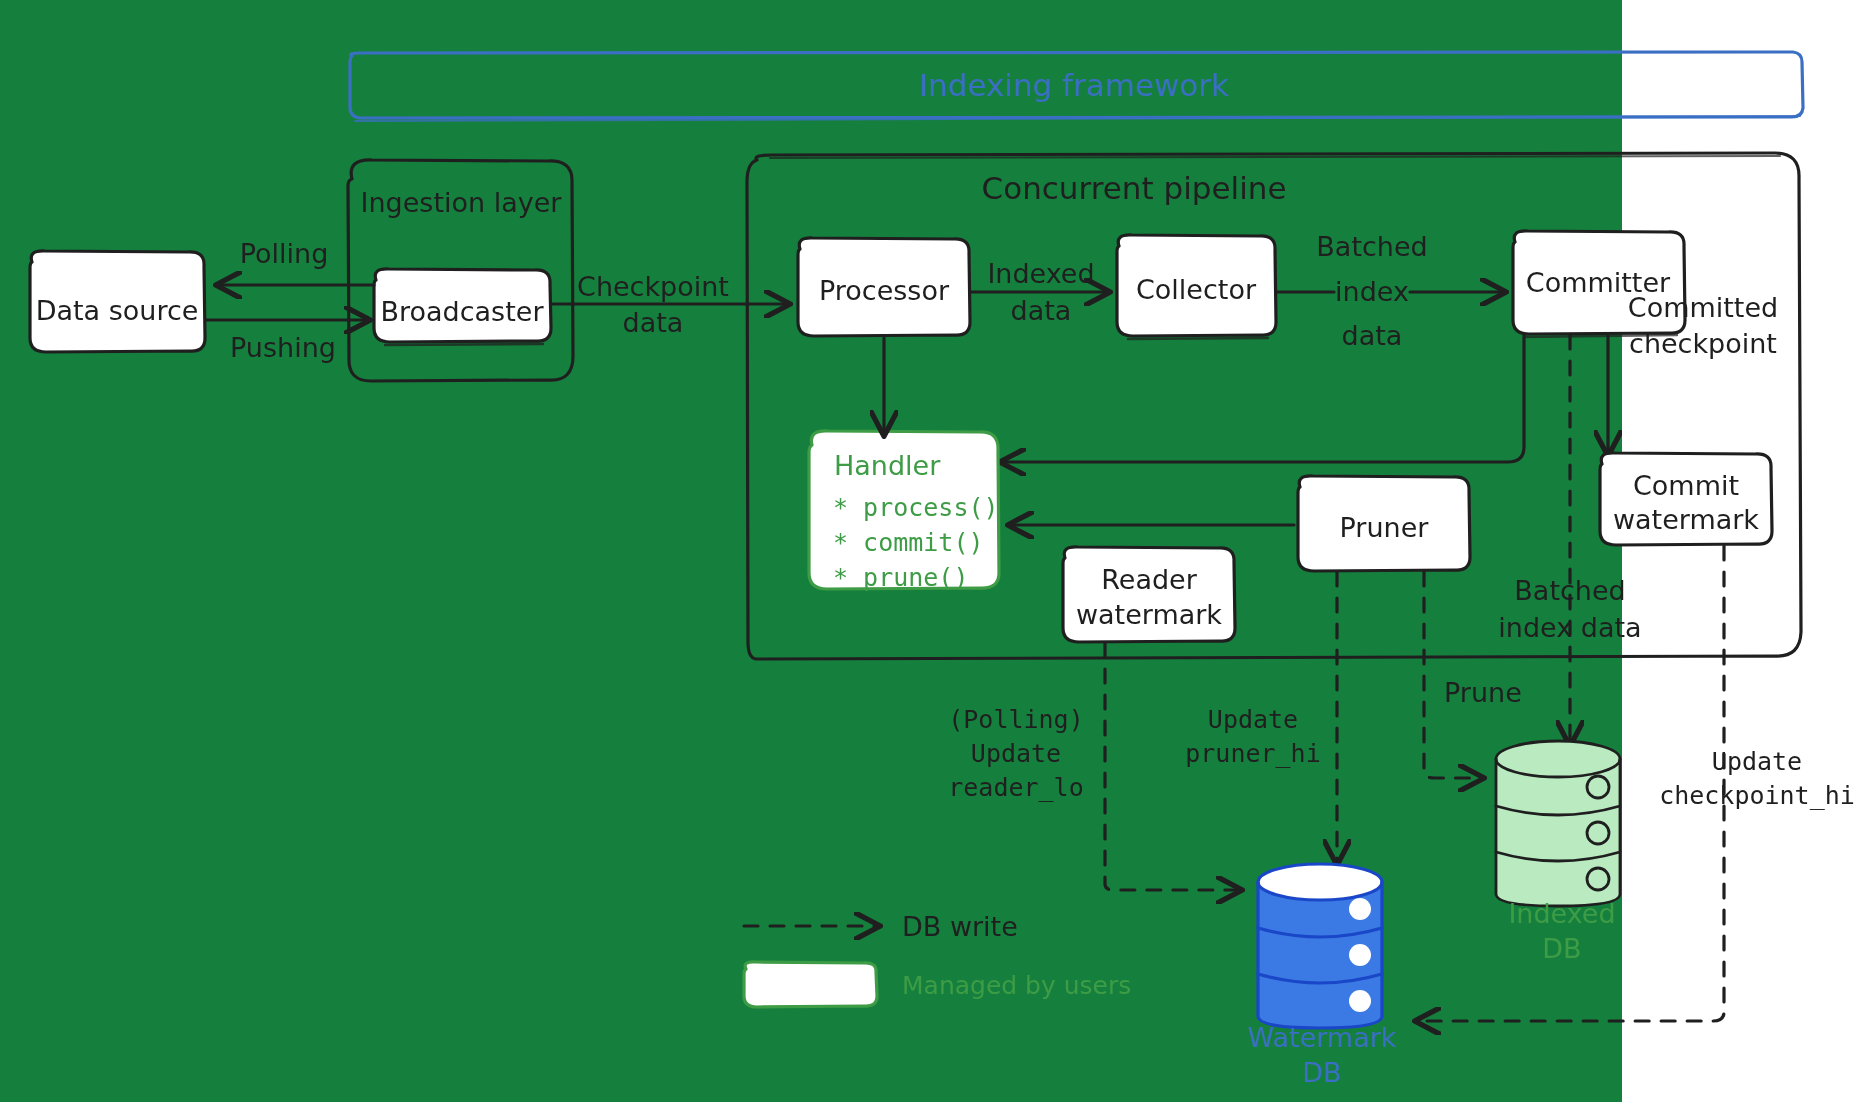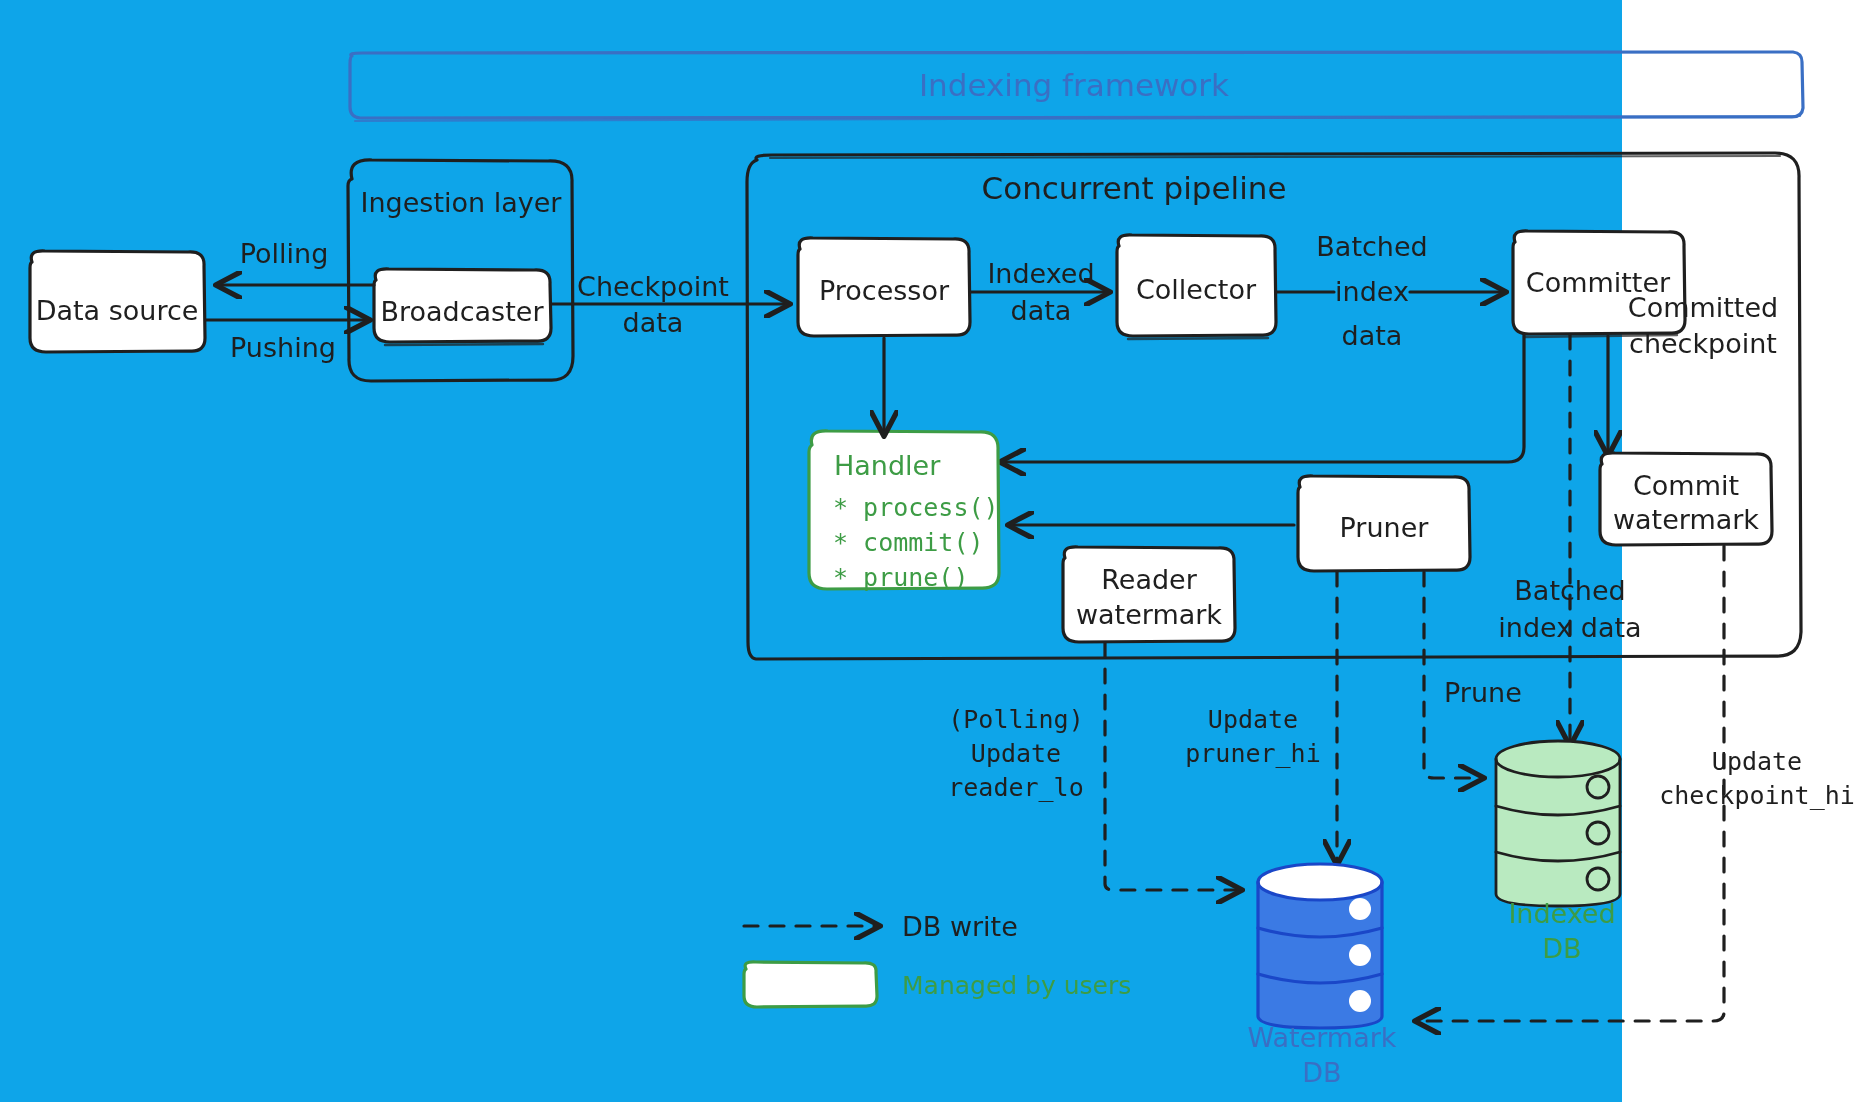--- a/index.html
+++ b/index.html
@@ -2,21 +2,21 @@
 <html><head>
 <meta charset="utf-8">
 <style>
   html, body {
     margin: 0; padding: 0;
     background: #ffffff;
     width: 1858px; height: 1102px;
     overflow: hidden;
     font-family: "DejaVu Sans", sans-serif;
   }
-  #root { position: relative; width: 1622px; height: 1102px; background:#0ea5e9; }
+  #root { position: relative; width: 1622px; height: 1102px; background:#15803d; }
   svg.canvas { position:absolute; top:0; left:0; width:1858px; height:1102px; }
 
   text { font-family: "DejaVu Sans", sans-serif; }
   .hand      { font-family: "DejaVu Sans", sans-serif; font-size: 27px; fill:#1f1f1f; }
   .hand-sm   { font-family: "DejaVu Sans", sans-serif; font-size: 25px; fill:#1f1f1f; }
   .hand-title{ font-family: "DejaVu Sans", sans-serif; font-size: 31px; fill:#1f1f1f; }
   .mono      { font-family: "DejaVu Sans Mono", monospace; font-size: 25px; fill:#1f1f1f; }
   .mono-grn  { font-family: "DejaVu Sans Mono", monospace; font-size: 25px; fill:#3d9c45; }
   .blue-t    { fill:#3a6fc4; }
   .green-t   { fill:#3d9c45; }

